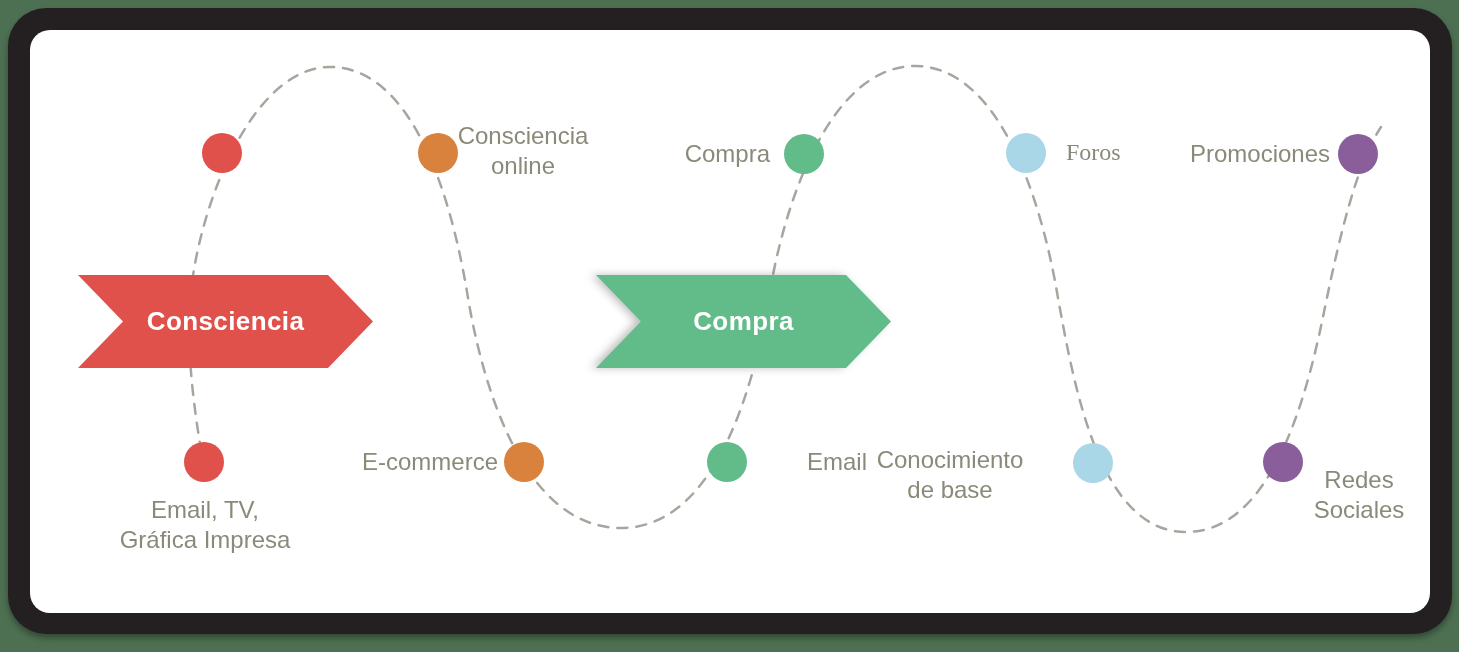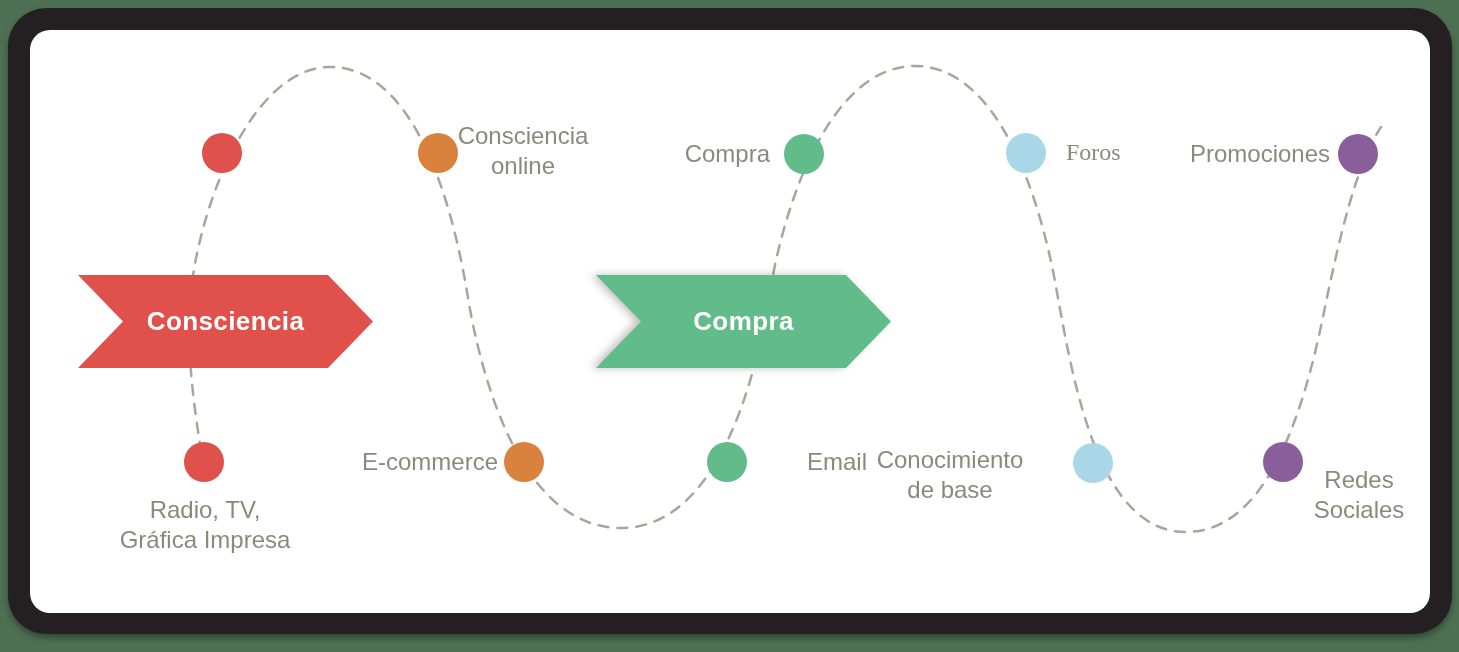--- a/index.html
+++ b/index.html
@@ -97,21 +97,21 @@
   <div class="dot c-green" style="left:707px;top:442px;"></div>
   <div class="dot c-blue" style="left:1073px;top:443px;"></div>
   <div class="dot c-purple" style="left:1263px;top:442px;"></div>
 
   <div class="tp ta-c" style="left:433px;top:121px;width:180px;">Consciencia
 online</div>
   <div class="tp ta-r" style="left:610px;top:139px;width:160px;">Compra</div>
   <div class="tp ta-l" style="left:1066px;top:137px;width:160px;font-family:Liberation Serif, serif;">Foros</div>
   <div class="tp ta-r" style="left:1170px;top:139px;width:160px;">Promociones</div>
 
-  <div class="tp ta-c" style="left:70px;top:495px;width:270px;">Radio, TV,
+  <div class="tp ta-c" style="left:70px;top:495px;width:270px;">Email, TV,
 Gráfica Impresa</div>
   <div class="tp ta-r" style="left:338px;top:447px;width:160px;text-align:right;">E-commerce</div>
   <div class="tp ta-l" style="left:762px;top:447px;width:120px;margin-left:45px;">Email</div>
   <div class="tp ta-c" style="left:850px;top:445px;width:200px;">Conocimiento
 de base</div>
   <div class="tp ta-c" style="left:1279px;top:445px;width:160px;margin-top:20px;">Redes
 Sociales</div>
 
 </div>
 

